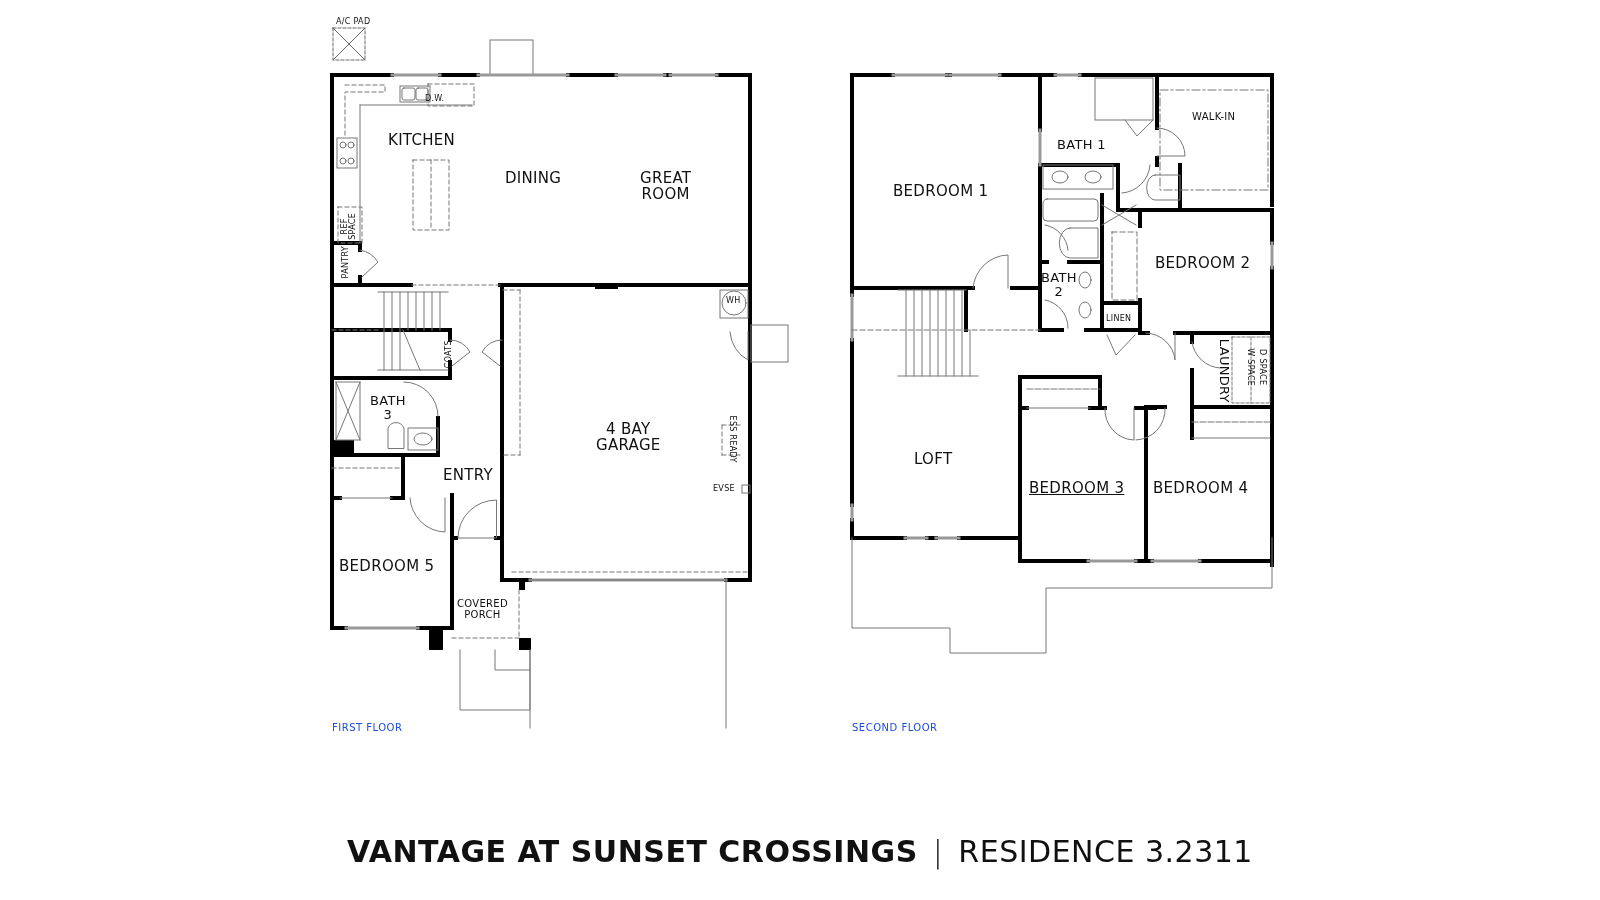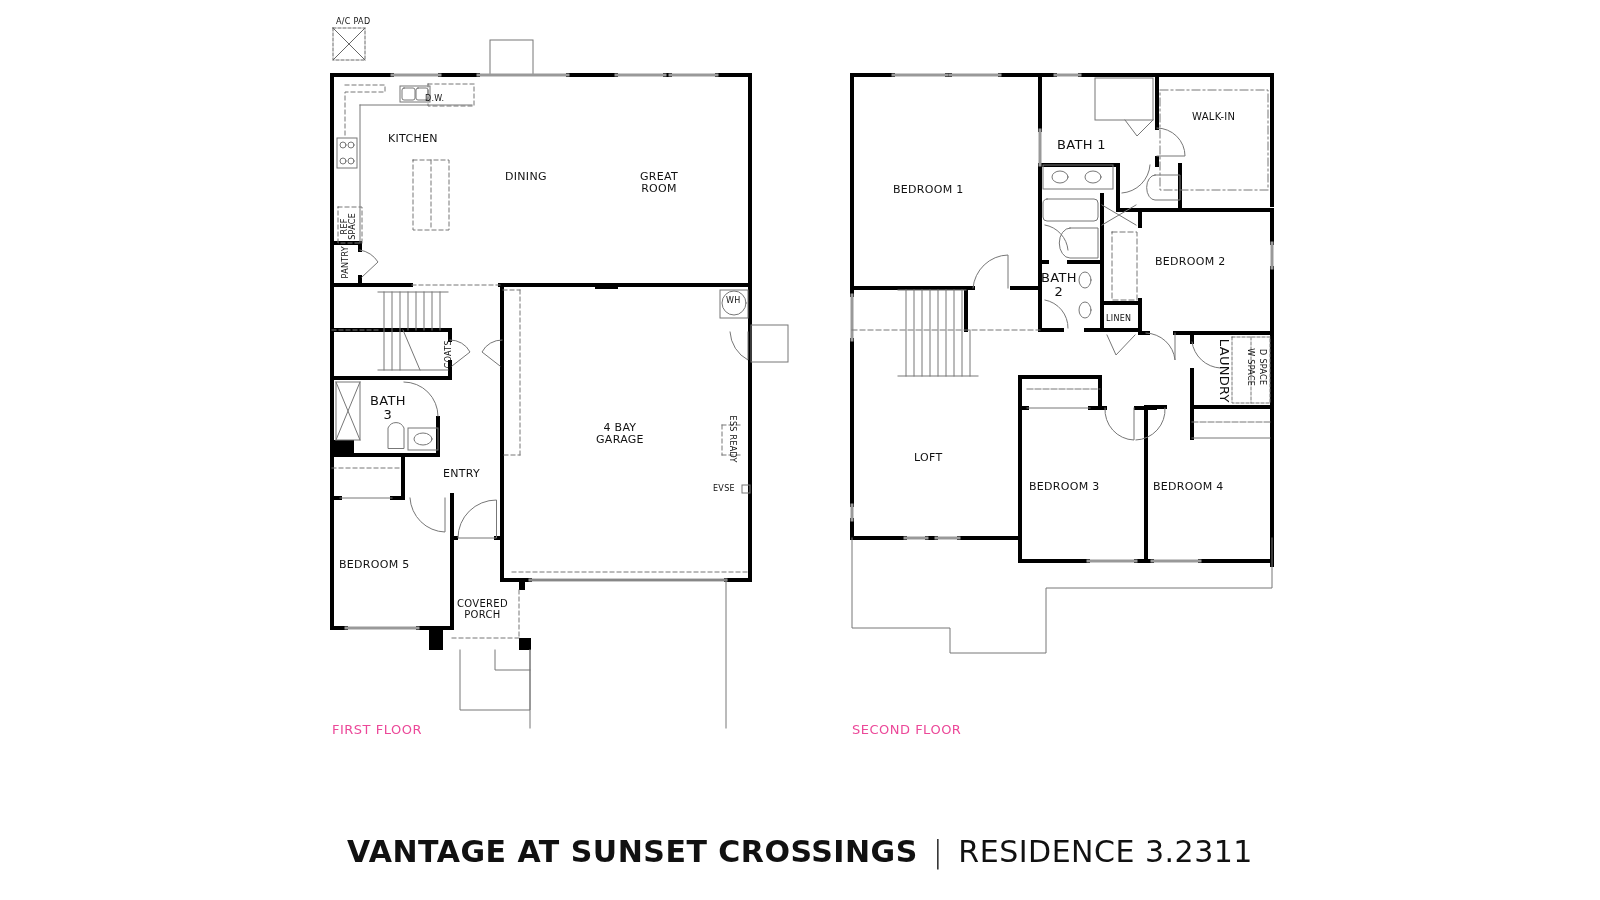--- a/index.html
+++ b/index.html
@@ -1,25 +1,25 @@
 <!DOCTYPE html>
 <html><head>
 <meta charset="utf-8">
 <style>
   html, body { margin:0; padding:0; background:#ffffff; }
   body { width:1600px; height:900px; position:relative; overflow:hidden; font-family:"DejaVu Sans", sans-serif; color:#111; }
   svg.plan { position:absolute; left:0; top:0; width:1600px; height:900px; }
   .lbl { position:absolute; font-family:"DejaVu Sans", sans-serif; color:#111; white-space:nowrap; text-align:center; line-height:1.05; letter-spacing:0.3px; }
-  .lg { font-size:11px; }
+  .lg { font-size:15px; }
   .md { font-size:13px; }
   .sm { font-size:10px; }
   .xs { font-size:8px; }
   .vert { transform: rotate(-90deg); transform-origin: center center; }
   .vert90 { transform: rotate(90deg); transform-origin: center center; }
-  .floor-label { position:absolute; font-size:13px; letter-spacing:0.5px; color:#ec4899; }
+  .floor-label { position:absolute; font-size:10px; letter-spacing:0.5px; color:#1d4ed8; }
   .title { position:absolute; left:0; width:1600px; top:834px; text-align:center; font-family:"DejaVu Sans", sans-serif; font-size:30px; font-weight:600; letter-spacing:0.5px; color:#111; }
   .title .sep { font-weight:300; margin:0 4px; }
   .title .res { font-weight:400; }
 </style>
 </head>
 <body>
 
 <svg class="plan" viewBox="0 0 1600 900" xmlns="http://www.w3.org/2000/svg">
 
   <g fill="none" stroke-linecap="square">
@@ -366,21 +366,21 @@
 <div class="lbl md vert90" style="left:1184px;top:364px;width:80px;">LAUNDRY</div>
 <div class="lbl xs vert90" style="left:1225px;top:363px;width:50px;">
   <span>W</span>
   <span>SPACE</span>
 </div>
 <div class="lbl xs vert90" style="left:1237px;top:363px;width:50px;">
   <span>D</span>
   <span>SPACE</span>
 </div>
 <div class="lbl lg" style="left:914px;top:452px;">LOFT</div>
-<div class="lbl lg" style="left:1029px;top:481px;">BEDROOM 3</div>
+<div class="lbl lg" style="left:1029px;top:481px;text-decoration:underline;">BEDROOM 3</div>
 <div class="lbl lg" style="left:1153px;top:481px;">BEDROOM 4</div>
 <div class="floor-label" style="left:852px;top:722px;">SECOND FLOOR</div>
 
 <div class="title">
   <span>VANTAGE AT SUNSET CROSSINGS</span>
   <span class="sep">|</span>
   <span class="res">RESIDENCE 3.2311</span>
 </div>
 
 </body></html>

